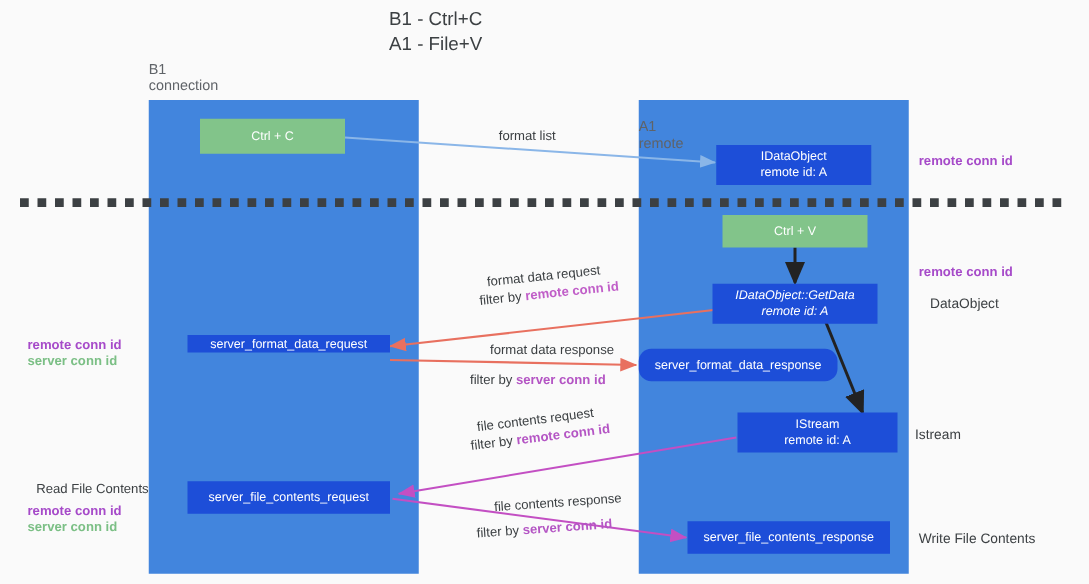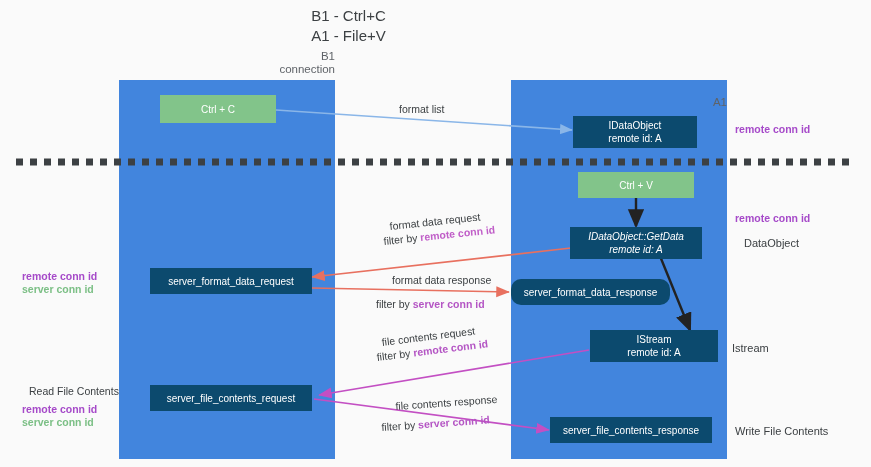--- a/index.html
+++ b/index.html
@@ -14,34 +14,34 @@
   .abs{position:absolute;}
 
   
   .title{
     width:697px;text-align:center;top:6px;left:0;
     font-size:15px;color:#3c4043;line-height:20px;
   }
 
   
   .colhead{
-    text-align:right;font-size:11.5px;color:#5f6368;line-height:13px;
+    text-align:left;font-size:11.5px;color:#5f6368;line-height:13px;
   }
 
   
   .lane{background:#4285dd;}
 
   
   .node{
     display:flex;align-items:center;justify-content:center;
     text-align:right;color:#ffffff;font-size:10px;line-height:13px;
     box-sizing:border-box;padding:2px 4px;
   }
   .node.green{background:#82c48a;}
-  .node.orange{background:#0c4a6e;}
+  .node.orange{background:#1d4ed8;}
 
   
   .elabel{
     font-size:10.5px;color:#3c4043;white-space:nowrap;line-height:13px;
   }
   .elabel .purple{color:#c05ec8;font-weight:bold;}
   .elabel .purple2{color:#b455c4;font-weight:bold;}
 
   
   .side{font-size:10.5px;line-height:13px;white-space:nowrap;}
@@ -65,20 +65,21 @@
     <div>B1 - Ctrl+C</div>
     <div>A1 - File+V</div>
   </div>
 
   <div class="abs colhead" style="left:119px;top:50px;width:216px;">
     <div>B1</div>
     <div>connection</div>
   </div>
   <div class="abs colhead" style="left:511px;top:50px;width:216px;margin-top:46px;">
     <div>A1</div>
+    <div>remote</div>
   </div>
 
   <svg id="wires" viewBox="0 0 871 467">
     <defs>
       <marker id="ar-blue" markerWidth="9" markerHeight="9" refX="7.5" refY="3.2" orient="auto">
         <path d="M0,0 L8,3.2 L0,6.4 z" fill="#8ab6e8"></path>
       </marker>
       <marker id="ar-red" markerWidth="9" markerHeight="9" refX="7.5" refY="3.2" orient="auto">
         <path d="M0,0 L8,3.2 L0,6.4 z" fill="#e8705f"></path>
       </marker>
@@ -114,21 +115,21 @@
     <div>remote id: A</div>
   </div>
 
   <div class="abs node green" style="left:578px;top:172px;width:116px;height:26px;">Ctrl + V</div>
 
   <div class="abs node orange" style="left:570px;top:227px;width:132px;height:32px;flex-direction:column;font-style:italic;">
     <div>IDataObject::GetData</div>
     <div>remote id: A</div>
   </div>
 
-  <div class="abs node orange" style="left:150px;top:268px;width:162px;height:26px;">server_format_data_request</div>
+  <div class="abs node orange" style="left:150px;top:268px;width:162px;height:14px;">server_format_data_request</div>
 
   <div class="abs node orange" style="left:511px;top:279px;width:159px;height:26px;border-radius:10px;">server_format_data_response</div>
 
   <div class="abs node orange" style="left:590px;top:330px;width:128px;height:32px;flex-direction:column;">
     <div>IStream</div>
     <div>remote id: A</div>
   </div>
 
   <div class="abs node orange" style="left:550px;top:417px;width:162px;height:26px;">server_file_contents_response</div>
 

